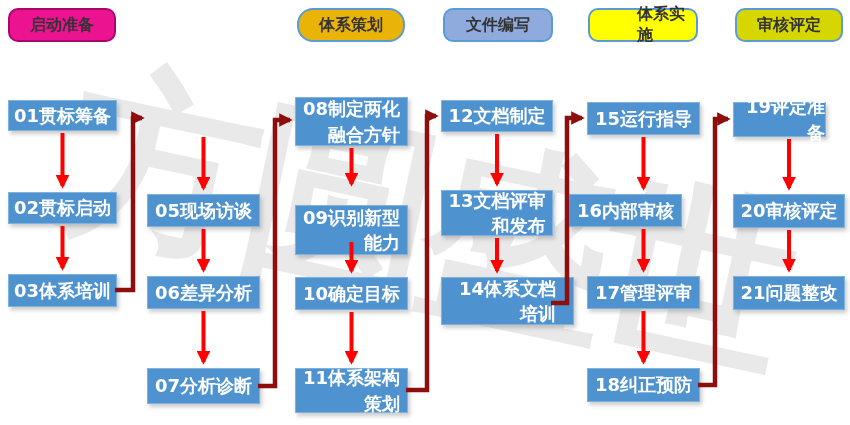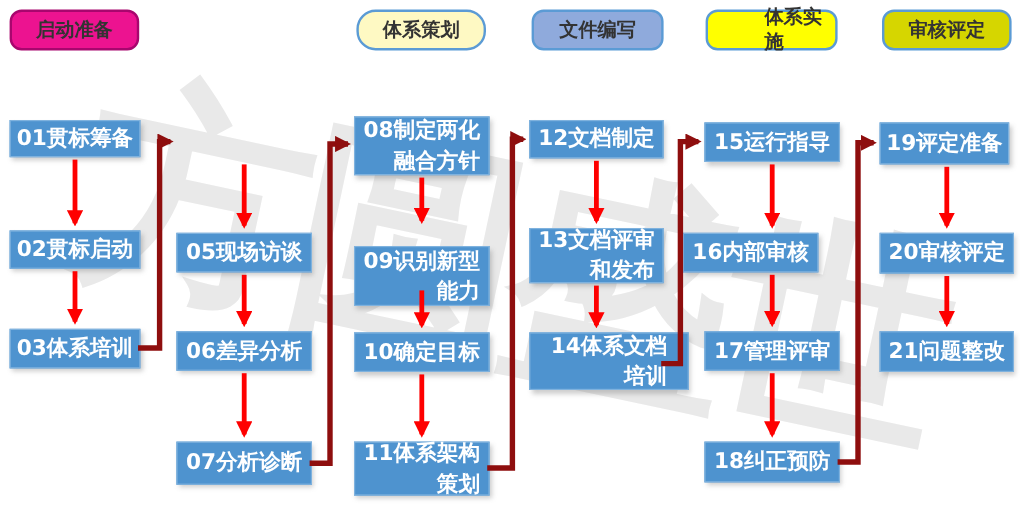--- a/index.html
+++ b/index.html
@@ -38,21 +38,21 @@
   .mk-maroon{fill:var(--connector-maroon,#8e0e0e);}
 </style>
 </head>
 <body>
 
 <div class="canvas">
 
   <div class="watermark">方圆盛世</div>
 
   <div class="stage-header" style="left: 8px; width: 108px; background-color: rgb(236, 19, 144); border-color: rgb(168, 6, 110);">启动准备</div>
-  <div class="stage-header" style="left: 297px; width: 108px; background-color: #fef9c3; border-color: rgb(91, 155, 213); border-radius: 16px;">体系策划</div>
+  <div class="stage-header" style="left: 297px; width: 108px; background-color: #eab308; border-color: rgb(91, 155, 213); border-radius: 16px;">体系策划</div>
   <div class="stage-header" style="left: 443px; width: 110px; background-color: rgb(143, 170, 220); border-color: rgb(91, 155, 213);">文件编写</div>
   <div class="stage-header" style="left: 588px; width: 110px; background-color: rgb(255, 255, 0); border-color: rgb(91, 155, 213); padding-left: 47px;">体系实施</div>
   <div class="stage-header" style="left: 735px; width: 108px; background-color: rgb(214, 214, 0); border-color: rgb(91, 155, 213);">审核评定</div>
 
   <div class="step" style="left:8px;top:100px;width:109px;height:31px">01贯标筹备</div>
   <div class="step" style="left:8px;top:192px;width:109px;height:32px">02贯标启动</div>
   <div class="step" style="left:8px;top:274px;width:109px;height:33px">03体系培训</div>
 
   <div class="step" style="left:147px;top:194px;width:113px;height:33px">05现场访谈</div>
   <div class="step" style="left:147px;top:276px;width:113px;height:33px">06差异分析</div>
@@ -70,21 +70,21 @@
   <div class="step" style="left:441px;top:190px;width:112px;height:46px">13文档评审
 和发布</div>
   <div class="step" style="left:441px;top:277px;width:133px;height:48px">14体系文档
 培训</div>
 
   <div class="step" style="left:587px;top:102px;width:113px;height:33px">15运行指导</div>
   <div class="step" style="left:569px;top:194px;width:113px;height:33px">16内部审核</div>
   <div class="step" style="left:587px;top:276px;width:113px;height:33px">17管理评审</div>
   <div class="step" style="left:587px;top:368px;width:113px;height:34px">18纠正预防</div>
 
-  <div class="step" style="left:733px;top:102px;width:108px;height:35px">19评定准备</div>
+  <div class="step" style="left:733px;top:102px;width:93px;height:35px">19评定准备</div>
   <div class="step" style="left:733px;top:194px;width:112px;height:34px">20审核评定</div>
   <div class="step" style="left:733px;top:276px;width:112px;height:34px">21问题整改</div>
 
   <svg class="connectors" width="850" height="425" viewBox="0 0 850 425">
     <defs>
       <marker id="arrR" viewBox="0 0 10 10" refX="8" refY="5" markerWidth="3.4" markerHeight="3.4" orient="auto-start-reverse">
         <path d="M0,0 L10,5 L0,10 z" class="mk-red" fill="#fe0000"></path>
       </marker>
       <marker id="arrM" viewBox="0 0 10 10" refX="8" refY="5" markerWidth="3" markerHeight="3" orient="auto-start-reverse">
         <path d="M0,0 L10,5 L0,10 z" class="mk-maroon" fill="#8e0e0e"></path>

